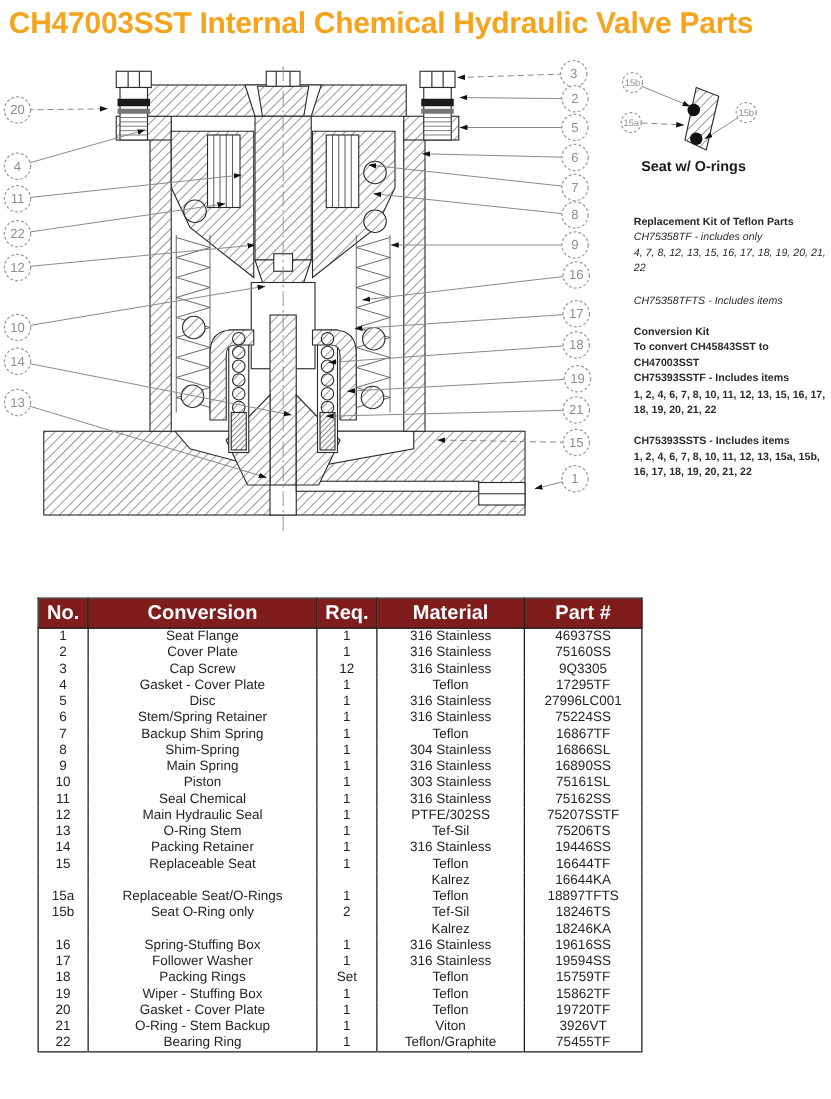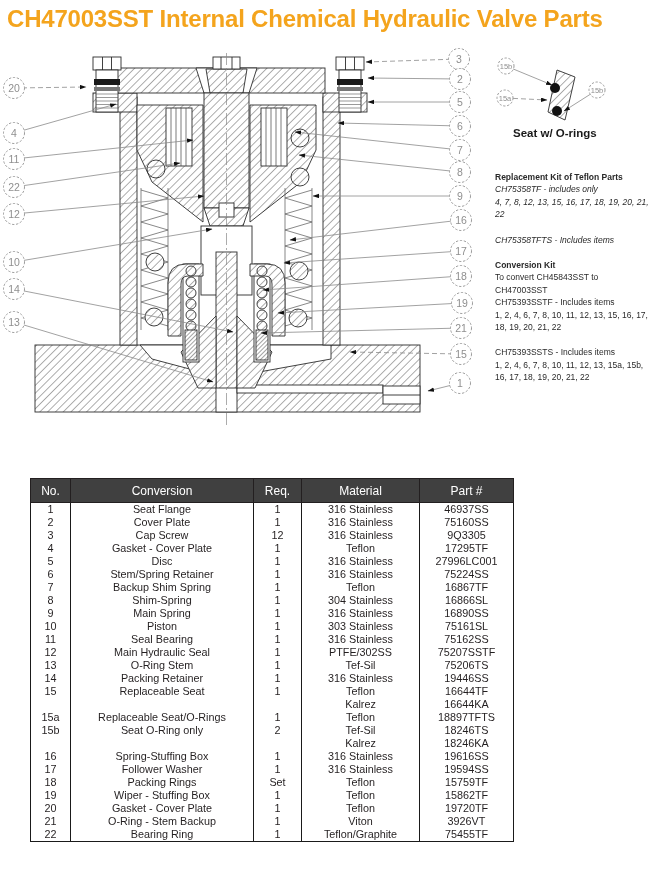--- a/index.html
+++ b/index.html
@@ -11,30 +11,30 @@
   #diagram{position:absolute;left:0;top:48px;}
   .leader{stroke:#8a8a8a;stroke-width:0.8;fill:none;}
   .leader.dashed{stroke-dasharray:5,3;}
   .callout-circle{fill:#fff;stroke:#9c9c9c;stroke-width:1;stroke-dasharray:2.3,1.7;}
   .callout-num{fill:#8f8f8f;font-size:10.5px;text-anchor:middle;
        font-family:"Liberation Sans",sans-serif;}
   .callout-num.small{font-size:7.5px;}
   .inset-label{font-size:11.5px;font-weight:bold;fill:#1a1a1a;
        font-family:"Liberation Sans",sans-serif;}
   
-  .kits{position:absolute;left:495px;top:171px;width:157px;font-size:8.5px;
+  .kits{position:absolute;left:507px;top:171px;width:157px;font-size:8.5px;
        line-height:12.4px;color:#2a2a2a;}
   .kit-heading{font-weight:bold;}
   .kit-line.italic{font-style:italic;}
-  .kit-line.bold{font-weight:normal;}
+  .kit-line.bold{font-weight:bold;}
   .kit-gap{height:13px;}
   
   .parts-table{position:absolute;left:30px;top:478px;width:483px;
        border-collapse:collapse;table-layout:fixed;}
-  .parts-table th{background:#404040;color:#fff;font-weight:400;font-size:12px;
+  .parts-table th{background:#7f1d1d;color:#fff;font-weight:700;font-size:16px;
        height:23px;padding:0;border:1px solid #231f20;}
   .parts-table td{border-left:1.2px solid #1a1a1a;border-right:1.2px solid #1a1a1a;
        text-align:center;height:13px;line-height:13px;padding:0;font-size:10.8px;
        overflow:hidden;white-space:nowrap;}
   .parts-table tbody{border:1.4px solid #1a1a1a;}
 </style>
 </head>
 <body>
 
 <div class="page-title">CH47003SST Internal Chemical Hydraulic Valve Parts</div>
@@ -374,21 +374,21 @@
       </tr>
       <tr>
         <td>10</td>
         <td>Piston</td>
         <td>1</td>
         <td>303 Stainless</td>
         <td>75161SL</td>
       </tr>
       <tr>
         <td>11</td>
-        <td>Seal Bearing</td>
+        <td>Seal Chemical</td>
         <td>1</td>
         <td>316 Stainless</td>
         <td>75162SS</td>
       </tr>
       <tr>
         <td>12</td>
         <td>Main Hydraulic Seal</td>
         <td>1</td>
         <td>PTFE/302SS</td>
         <td>75207SSTF</td>

